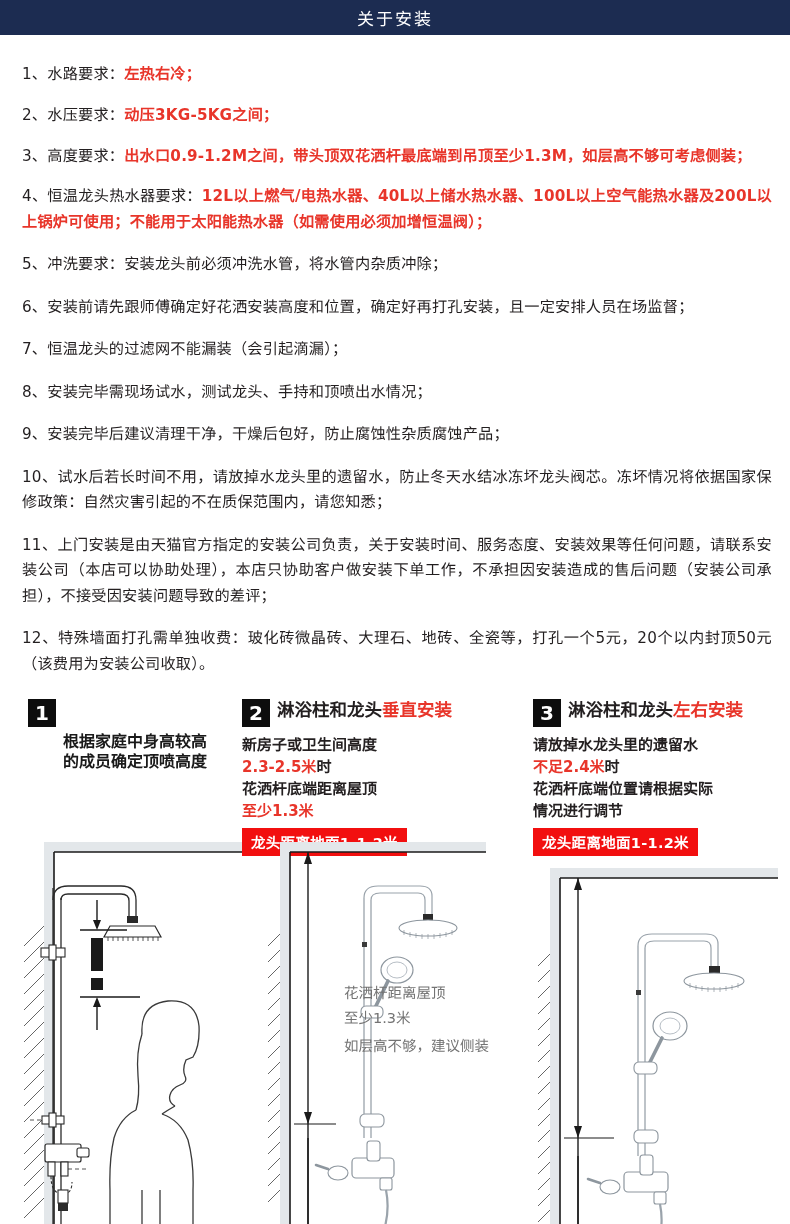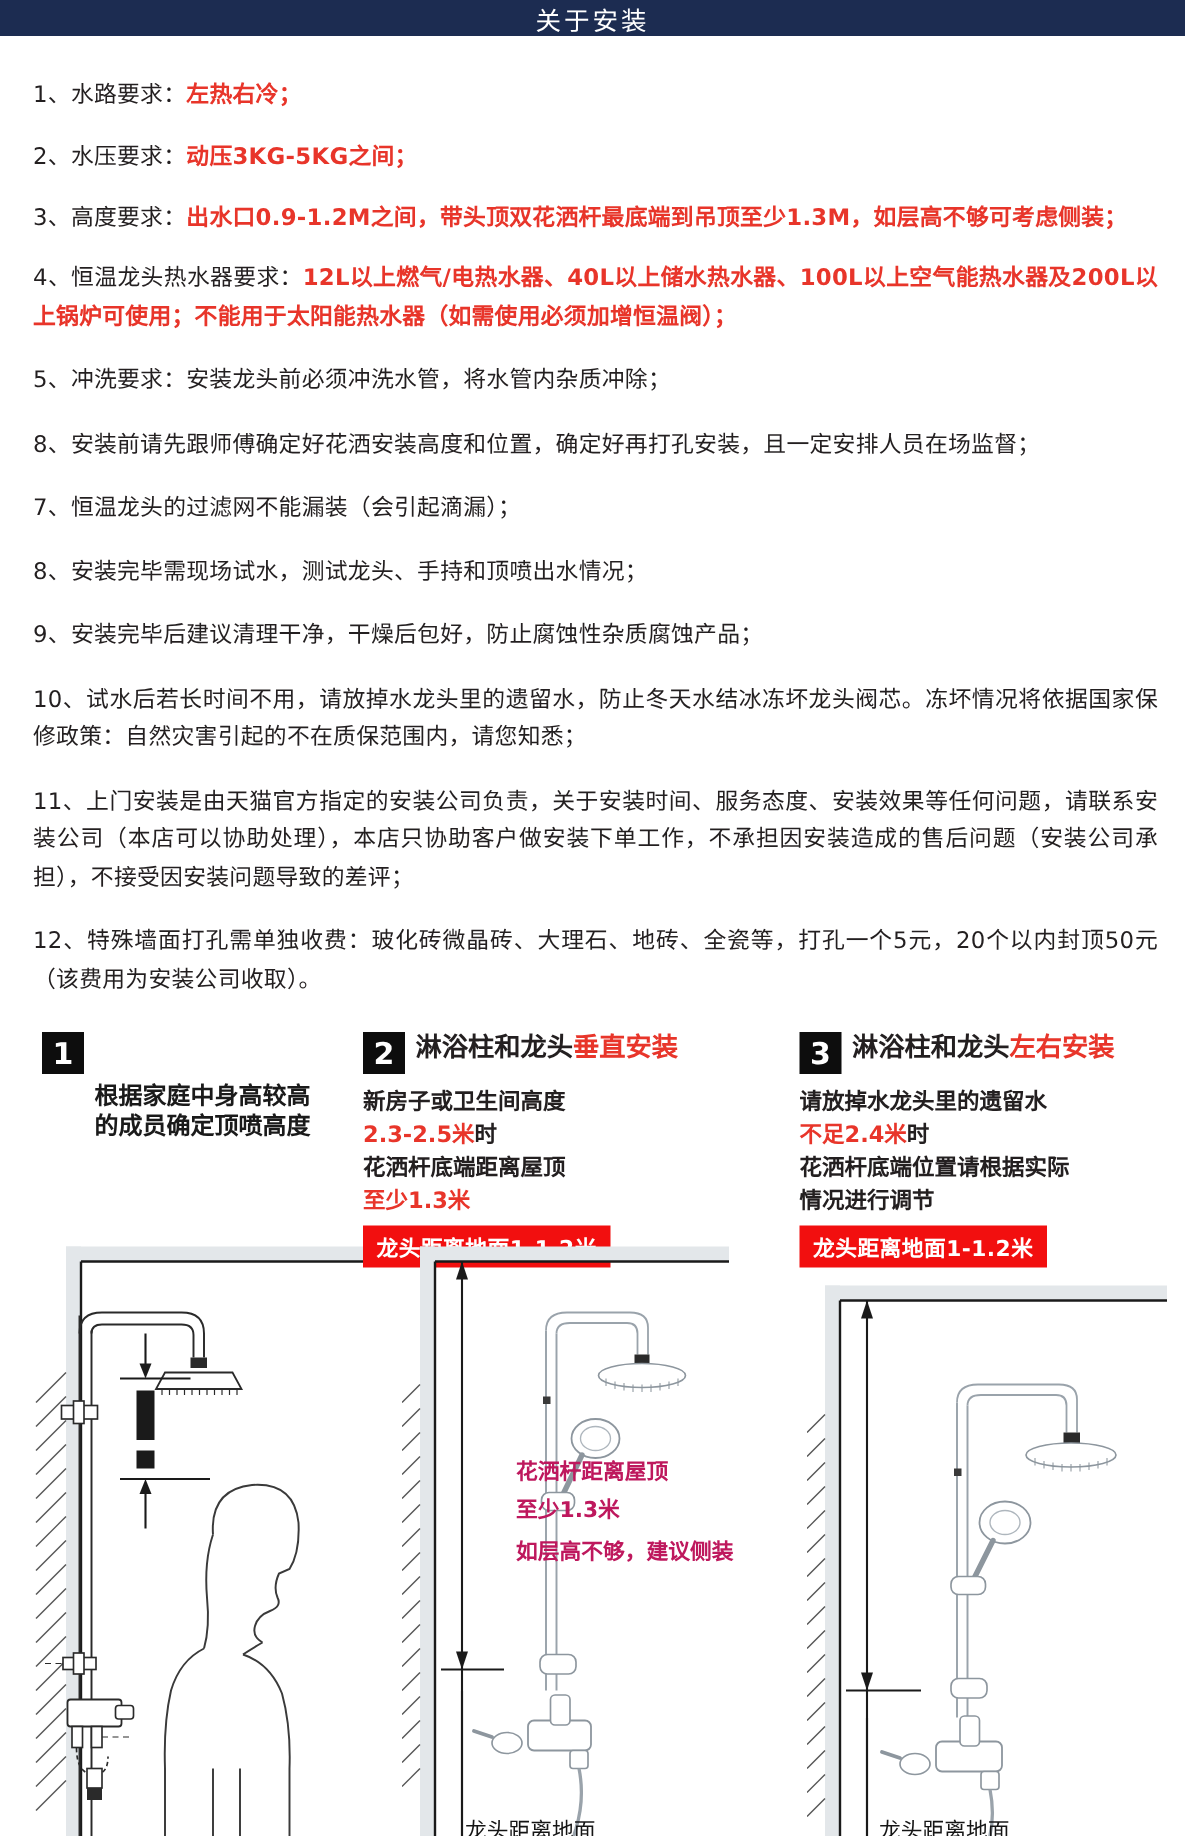--- a/index.html
+++ b/index.html
@@ -10,21 +10,21 @@
   body {
     width: 790px;
     height: 1224px;
     position: relative;
     font-family: "DejaVu Sans", "Liberation Sans", sans-serif;
     overflow: hidden;
   }
 
   
   .header {
-    height: 24px;
+    height: 35px;
     background: #1c2c51;
     display: flex;
     align-items: center;
     justify-content: center;
   }
   .header-title {
     color: #ffffff;
     font-size: 17px;
     letter-spacing: 2px;
     font-weight: 400;
@@ -117,22 +117,22 @@
   .fig {
     position: absolute;
     top: 0;
   }
   .fig svg { display: block; }
 
   .ann {
     position: absolute;
     font-size: 14.5px;
     line-height: 25px;
-    color: #be185d;
-    font-weight: bold;
+    color: #737373;
+    font-weight: normal;
     white-space: pre-line;
   }
   .ann-b {
     position: absolute;
     font-size: 14.5px;
     line-height: 18px;
     color: #151515;
     white-space: pre-line;
   }
 </style>
@@ -150,21 +150,21 @@
   <p class="note-line">
     <span class="blk">2、水压要求：</span><span class="red">动压3KG-5KG之间；</span>
   </p>
   <p class="note-line">
     <span class="blk">3、高度要求：</span><span class="red">出水口0.9-1.2M之间，带头顶双花洒杆最底端到吊顶至少1.3M，如层高不够可考虑侧装；</span>
   </p>
   <p class="note-line">
     <span class="blk">4、恒温龙头热水器要求：</span><span class="red">12L以上燃气/电热水器、40L以上储水热水器、100L以上空气能热水器及200L以上锅炉可使用；不能用于太阳能热水器（如需使用必须加增恒温阀）；</span>
   </p>
   <p class="note-line blk">5、冲洗要求：安装龙头前必须冲洗水管，将水管内杂质冲除；</p>
-  <p class="note-line blk">8、安装前请先跟师傅确定好花洒安装高度和位置，确定好再打孔安装，且一定安排人员在场监督；</p>
+  <p class="note-line blk">6、安装前请先跟师傅确定好花洒安装高度和位置，确定好再打孔安装，且一定安排人员在场监督；</p>
   <p class="note-line blk">7、恒温龙头的过滤网不能漏装（会引起滴漏）；</p>
   <p class="note-line blk">8、安装完毕需现场试水，测试龙头、手持和顶喷出水情况；</p>
   <p class="note-line blk">9、安装完毕后建议清理干净，干燥后包好，防止腐蚀性杂质腐蚀产品；</p>
   <p class="note-line blk">10、试水后若长时间不用，请放掉水龙头里的遗留水，防止冬天水结冰冻坏龙头阀芯。冻坏情况将依据国家保修政策：自然灾害引起的不在质保范围内，请您知悉；</p>
   <p class="note-line blk">11、上门安装是由天猫官方指定的安装公司负责，关于安装时间、服务态度、安装效果等任何问题，请联系安装公司（本店可以协助处理），本店只协助客户做安装下单工作，不承担因安装造成的售后问题（安装公司承担），不接受因安装问题导致的差评；</p>
   <p class="note-line blk">12、特殊墙面打孔需单独收费：玻化砖微晶砖、大理石、地砖、全瓷等，打孔一个5元，20个以内封顶50元（该费用为安装公司收取）。</p>
 </div>
 
 <div class="panels">
 

